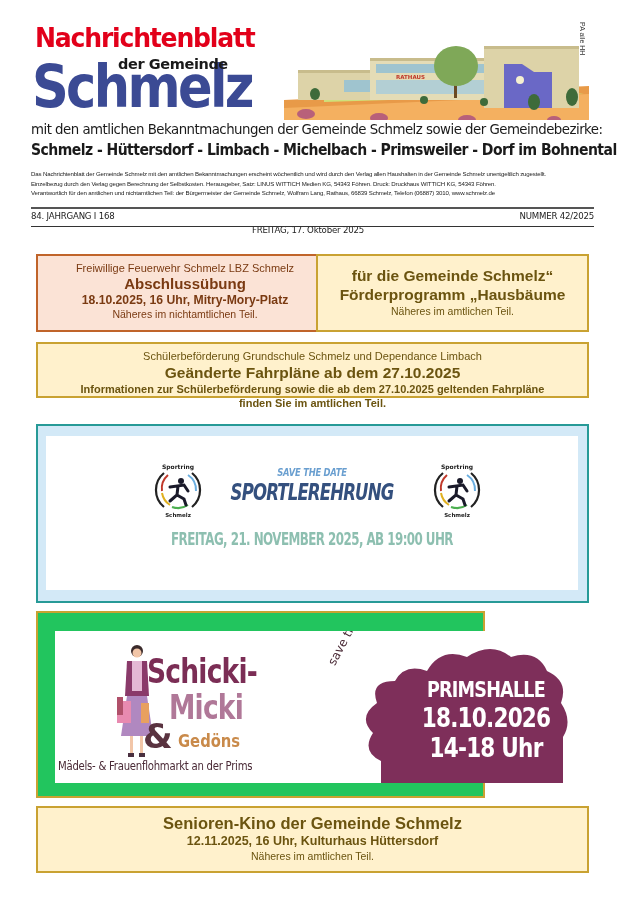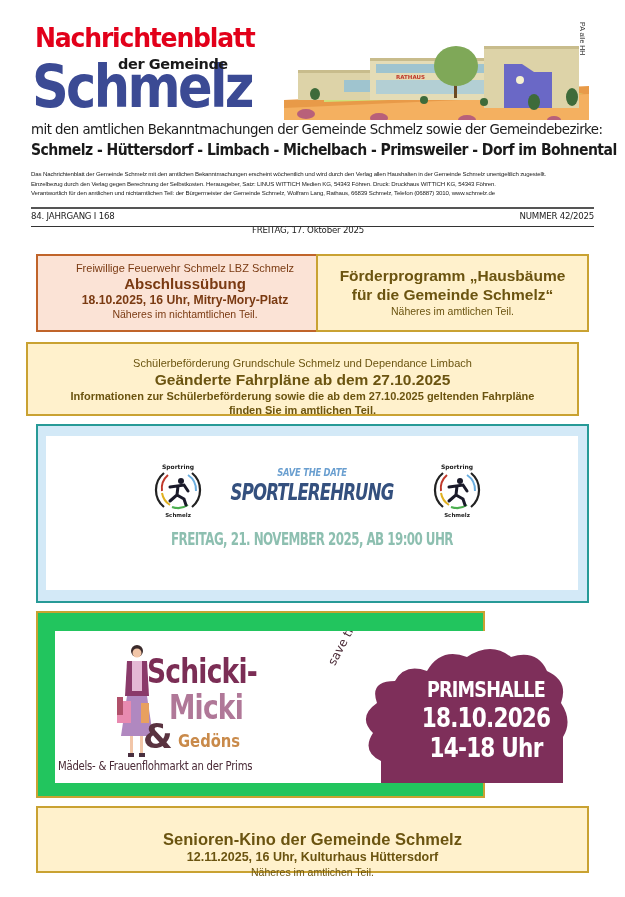--- a/index.html
+++ b/index.html
@@ -31,21 +31,21 @@
   .box-red .l1 { font-size: 11px; color: #7a3a12; line-height: 14px; }
   .box-red .l2 { font-size: 15px; font-weight: bold; line-height: 18px; color: #7a3a12; }
   .box-red .l3 { font-size: 12.2px; font-weight: bold; line-height: 15px; color: #7a3a12; }
   .box-red .l4 { font-size: 10.5px; line-height: 13px; color: #7a3a12; }
 
   .box-yellow { background: #fff1cc; border: 2.5px solid #c9a232; color: #6b5410; }
   .box-foerder { left: 316px; top: 254px; width: 273px; height: 78px; padding-top: 10px; }
   .box-foerder .l1 { font-size: 15.5px; font-weight: bold; line-height: 19px; color: #6b5410; }
   .box-foerder .l2 { font-size: 10.5px; line-height: 14px; color: #6b5410; }
 
-  .box-schueler { left: 26px; top: 342px; width: 553px; height: 74px; padding-top: 12px; }
+  .box-schueler { left: 36px; top: 342px; width: 553px; height: 56px; padding-top: 5px; }
   .box-schueler .l1 { font-size: 11px; line-height: 14px; color: #6b5410; }
   .box-schueler .l2 { font-size: 15.5px; font-weight: bold; line-height: 19px; color: #6b5410; }
   .box-schueler .l3 { font-size: 11px; line-height: 14px; color: #6b5410; font-weight: bold; }
 
   .box-sport { left: 36px; top: 424px; width: 553px; height: 179px; background: #d3e9f7; border: 2.5px solid #279a97; }
   .sport-inner { position: absolute; left: 8px; top: 10px; width: 532px; height: 154px; background: #ffffff; }
   .sport-savedate { position: absolute; left: 0; width: 100%; top: 30px; text-align: center; font-family: "DejaVu Sans", sans-serif; font-weight: bold; font-style: italic; font-size: 10.5px; color: #6a9fd0; letter-spacing: -0.3px; transform: scaleX(0.8); }
   .sport-title { position: absolute; left: 0; width: 100%; top: 43px; text-align: center; font-family: "DejaVu Sans", sans-serif; font-weight: bold; font-style: italic; font-size: 23px; color: #34507e; letter-spacing: -1.2px; transform: scaleX(0.72); }
   .sport-date { position: absolute; left: 0; width: 100%; top: 93px; text-align: center; font-family: "DejaVu Sans", sans-serif; font-weight: bold; font-size: 17px; color: #8dbfb0; letter-spacing: -0.8px; transform: scaleX(0.7); }
   .sport-logo { position: absolute; top: 25px; width: 56px; height: 58px; }
@@ -57,21 +57,21 @@
   .floh-schicki { position: absolute; left: 92px; top: 20px; font-family: "DejaVu Sans", sans-serif; font-weight: bold; font-size: 34px; color: #7b2d55; letter-spacing: -1px; transform: scaleX(0.78); transform-origin: left top; }
   .floh-micki { position: absolute; left: 114px; top: 56px; font-family: "DejaVu Sans", sans-serif; font-weight: bold; font-size: 34px; color: #b07898; letter-spacing: -1px; transform: scaleX(0.78); transform-origin: left top; }
   .floh-amp { position: absolute; left: 88px; top: 85px; font-family: "DejaVu Sans", sans-serif; font-weight: bold; font-size: 34px; color: #5a3340; }
   .floh-gedoens { position: absolute; left: 123px; top: 99px; font-family: "DejaVu Sans", sans-serif; font-weight: bold; font-size: 18px; color: #c98a4a; transform: scaleX(0.82); transform-origin: left top; }
   .floh-sub { position: absolute; left: 3px; top: 128px; font-family: "DejaVu Sans", sans-serif; font-size: 11.5px; color: #4a2a36; letter-spacing: -0.3px; white-space: nowrap; transform: scaleX(0.88); transform-origin: left top; }
   .floh-savedate { position: absolute; left: 270px; top: 30px; font-family: "DejaVu Sans", sans-serif; font-size: 12px; color: #4a2a36; transform: rotate(-62deg); transform-origin: left top; white-space: nowrap; }
   .floh-blob { position: absolute; left: 296px; top: 10px; width: 220px; height: 142px; }
   .floh-place { position: absolute; left: 346px; top: 46px; width: 170px; text-align: center; font-family: "DejaVu Sans", sans-serif; font-weight: bold; font-size: 22px; line-height: 26px; color: #ffffff; letter-spacing: -1px; transform: scaleX(0.8); transform-origin: center top; }
   .floh-woman { position: absolute; left: 62px; top: 10px; width: 40px; height: 120px; }
 
-  .box-kino { left: 36px; top: 806px; width: 553px; height: 67px; padding-top: 21px; }
+  .box-kino { left: 36px; top: 806px; width: 553px; height: 67px; padding-top: 5px; }
   .box-kino .l1 { font-size: 16.5px; font-weight: bold; line-height: 20px; color: #6b5410; }
   .box-kino .l2 { font-size: 12.5px; font-weight: bold; line-height: 16px; color: #6b5410; }
   .box-kino .l3 { font-size: 10.5px; line-height: 14px; color: #6b5410; }
 </style>
 </head>
 <body>
 
 <div class="masthead">
   <div class="title-nb">Nachrichtenblatt</div>
   <div class="title-schmelz">Schmelz</div>
@@ -136,22 +136,22 @@
 <div class="rule-bottom"></div>
 
 <div class="box box-red">
   <div class="l1">Freiwillige Feuerwehr Schmelz LBZ Schmelz</div>
   <div class="l2">Abschlussübung</div>
   <div class="l3">18.10.2025, 16 Uhr, Mitry-Mory-Platz</div>
   <div class="l4">Näheres im nichtamtlichen Teil.</div>
 </div>
 
 <div class="box box-yellow box-foerder">
+  <div class="l1">für die Gemeinde Schmelz“</div>
   <div class="l1">Förderprogramm „Hausbäume</div>
-  <div class="l1">für die Gemeinde Schmelz“</div>
   <div class="l2">Näheres im amtlichen Teil.</div>
 </div>
 
 <div class="box box-yellow box-schueler">
   <div class="l1">Schülerbeförderung Grundschule Schmelz und Dependance Limbach</div>
   <div class="l2">Geänderte Fahrpläne ab dem 27.10.2025</div>
   <div class="l3">Informationen zur Schülerbeförderung sowie die ab dem 27.10.2025 geltenden Fahrpläne</div>
   <div class="l3">finden Sie im amtlichen Teil.</div>
 </div>
 

